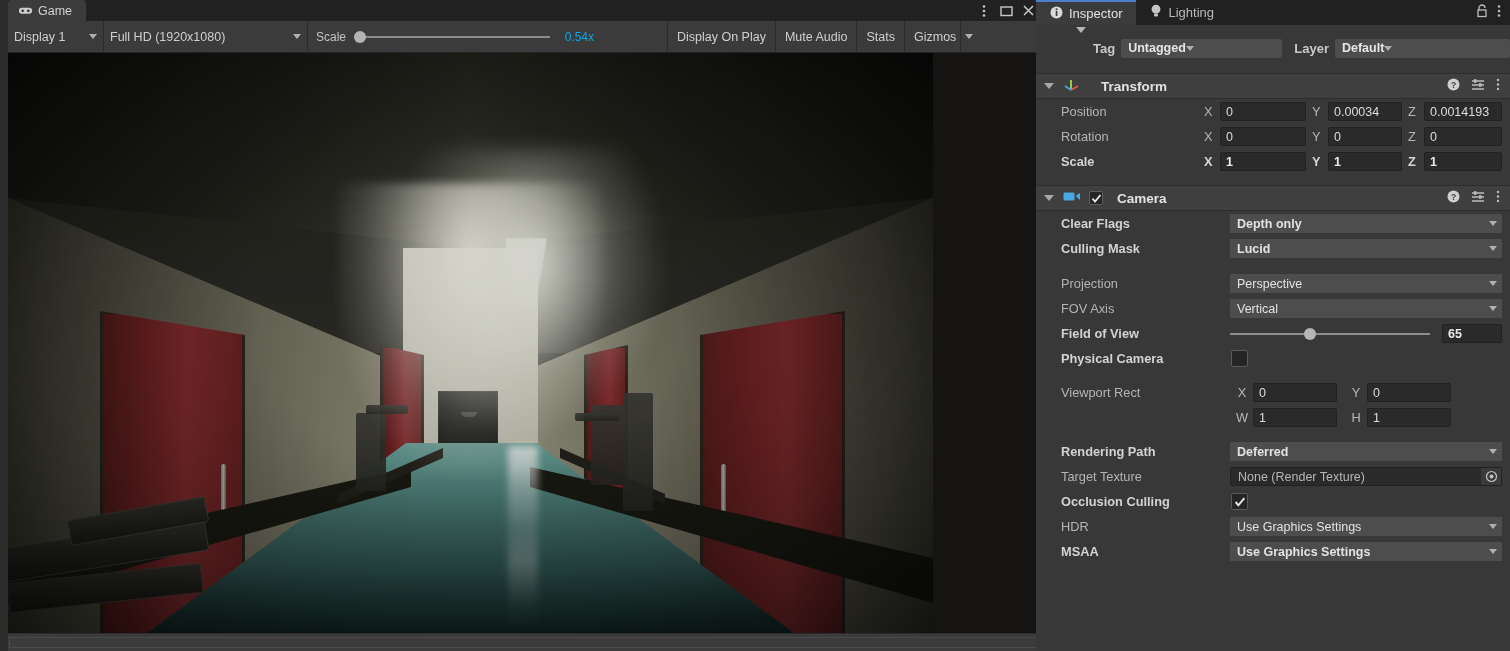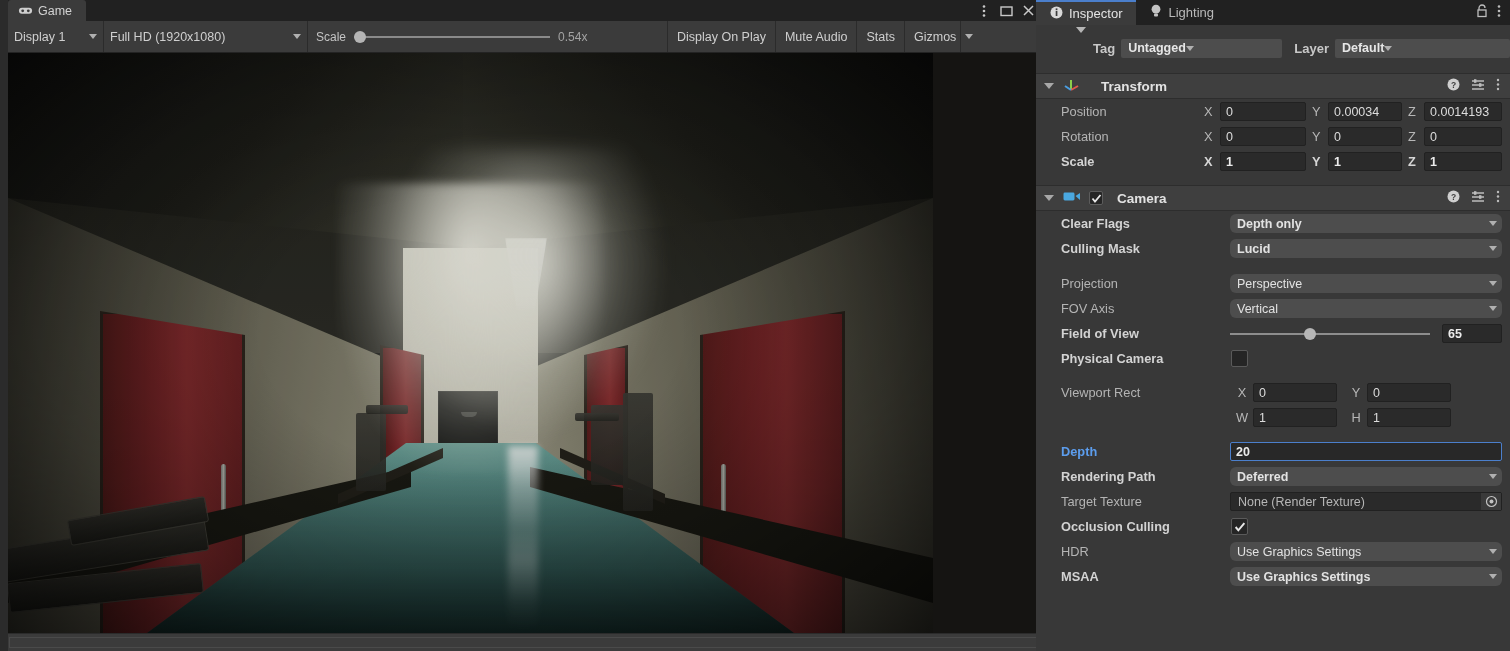--- a/index.html
+++ b/index.html
@@ -42,21 +42,21 @@
     border-right: 1px solid #2b2b2b; color: #cfcfcf; font-size: 12.5px;
     background: #3b3b3b; white-space: nowrap;
   }
   .tb-seg.dropdown { justify-content: space-between; gap: 10px; }
   .caret { width: 0; height: 0; border-left: 4px solid transparent; border-right: 4px solid transparent;
            border-top: 5px solid #b0b0b0; display:inline-block; }
   .scale-seg { display:flex; align-items:center; gap:8px; padding: 0 8px; border-right: 1px solid #2b2b2b; }
   .slider-track { position: relative; width: 196px; height: 2px; background: #8a8a8a; }
   .slider-knob { position: absolute; top: -5px; left: 0px; width: 12px; height: 12px;
                  border-radius: 50%; background: #b4b4b4; }
-  .scale-val { min-width: 36px; text-align: left; color: #a3a3a3; }
+  .scale-val { min-width: 36px; text-align: right; color: #0ea5e9; }
   .tb-btn { display:flex; align-items:center; padding: 0 9px; border-right: 1px solid #2b2b2b;
             color: #cfcfcf; font-size: 12.5px; }
   .tb-btn.last { border-right: none; }
   .gizmo-caret { display:flex; align-items:center; padding:0 7px 0 4px; border-left:1px solid #2b2b2b; }
 
   
   .render-wrap { position: relative; width: 1036px; height: 591px; background: #1e1e1e; overflow: hidden; }
   .render { position: absolute; left: 0; top: 0; width: 925px; height: 583px; overflow: hidden; background: #0d0d0b; }
   .render-right-fill { position: absolute; left: 925px; top:0; width: 111px; height: 583px; background: #151412; }
 
@@ -246,21 +246,21 @@
   .axis { font-size:12.8px; color:#b7b7b7; width:16px; text-align:left; }
   .axis.b { font-weight:bold; color:#d6d6d6; }
   .fld {
     height:19px; background:#2a2a2a; border:1px solid #212121; border-radius:2px;
     display:flex; align-items:center; padding:0 5px; font-size:12.5px; color:#dcdcdc;
     overflow:hidden; white-space:nowrap;
   }
   .fld.b { font-weight:bold; color:#ececec; }
   .fld.focus { border:1px solid #4b7fcc; background:#282828; }
   .dd {
-    height:19px; background:#4d4d4d; border-radius:6px; display:flex; align-items:center;
+    height:19px; background:#4d4d4d; border-radius:0; display:flex; align-items:center;
     justify-content:space-between; padding:0 5px 0 7px; font-size:12.5px; color:#e2e2e2;
   }
   .dd.b { font-weight:bold; }
   .obj-fld {
     height:19px; background:#2a2a2a; border:1px solid #212121; border-radius:2px;
     display:flex; align-items:center; justify-content:space-between; padding:0 0 0 7px;
     font-size:12.5px; color:#b6b6b6;
   }
   .obj-pick { width:20px; height:17px; display:flex; align-items:center; justify-content:center; background:#3a3a3a; }
   .fov-slider { position:relative; width:200px; height:2px; background:#8d8d8d; margin-left:3px; }
@@ -636,26 +636,20 @@
           <span class="row-label"></span>
           <span class="fields">
             <span class="axis" style="width:22px;text-align:center">W</span>
             <span class="fld" style="width:84px">1</span>
             <span class="axis" style="width:22px;text-align:center;margin-left:8px">H</span>
             <span class="fld" style="width:84px">1</span>
           </span>
         </div>
         <div style="height:9px"></div>
         <div class="row">
-          <span class="row-label blue">Depth</span>
-          <span class="fields">
-            <span class="fld b focus" style="width:272px">20</span>
-          </span>
-        </div>
-        <div class="row">
           <span class="row-label b">Rendering Path</span>
           <span class="fields">
             <span class="dd b" style="width:272px">
               <span>Deferred</span>
               <span class="caret"></span>
             </span>
           </span>
         </div>
         <div class="row">
           <span class="row-label">Target Texture</span>

